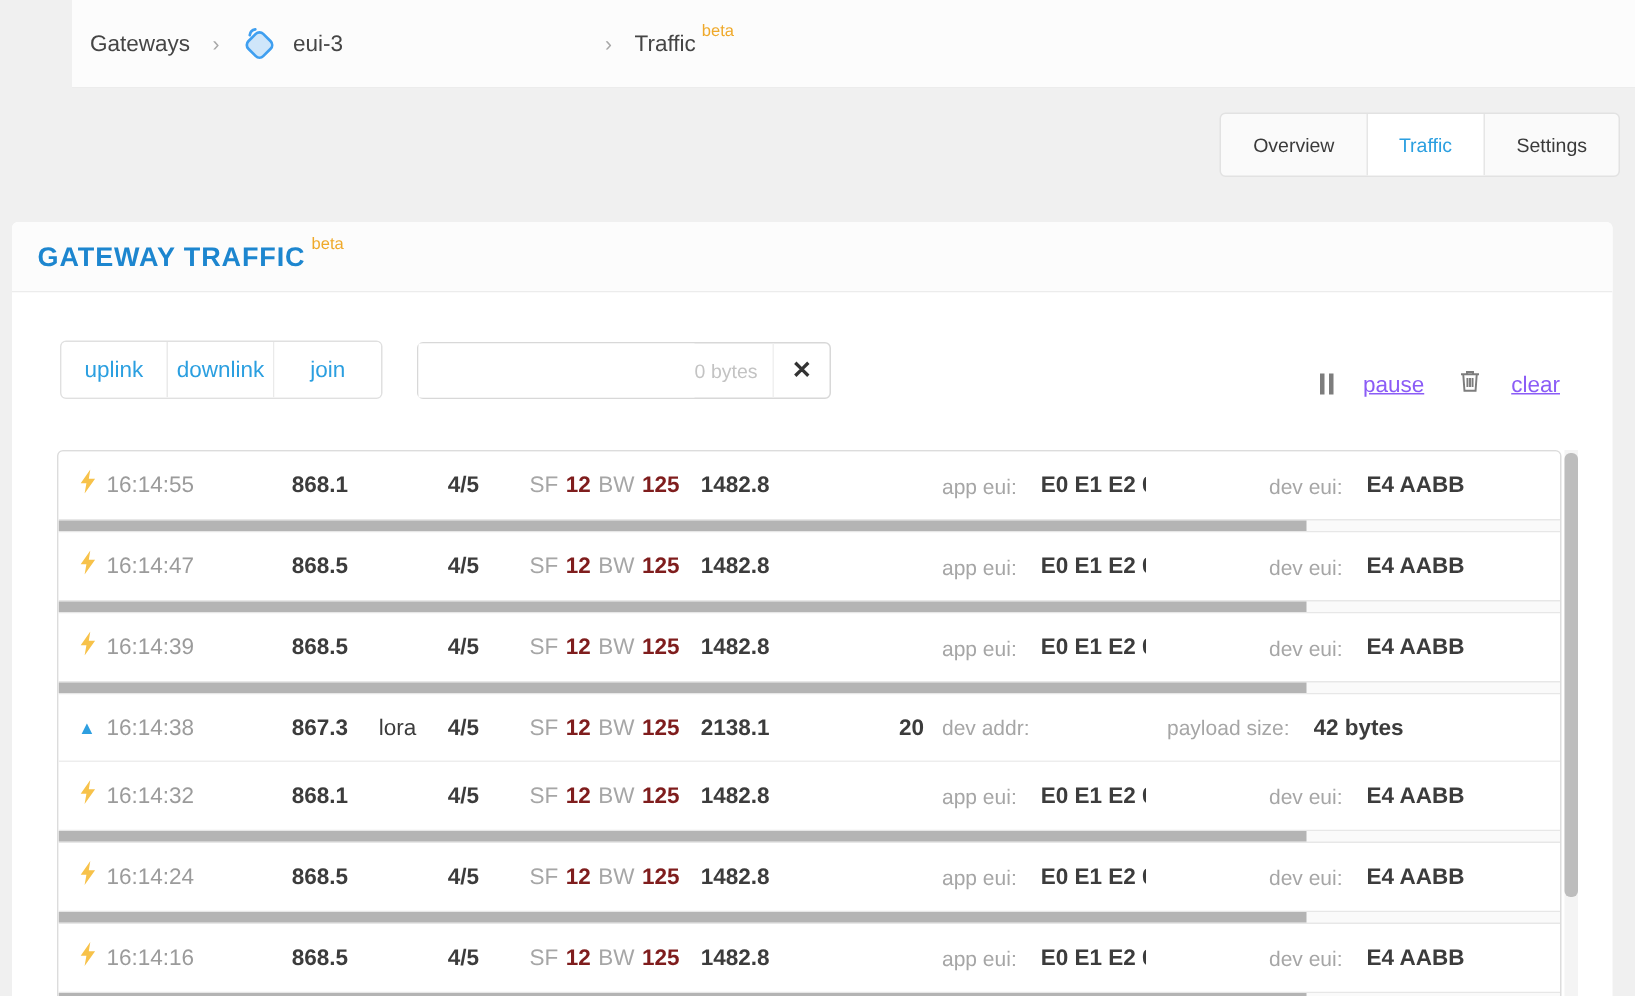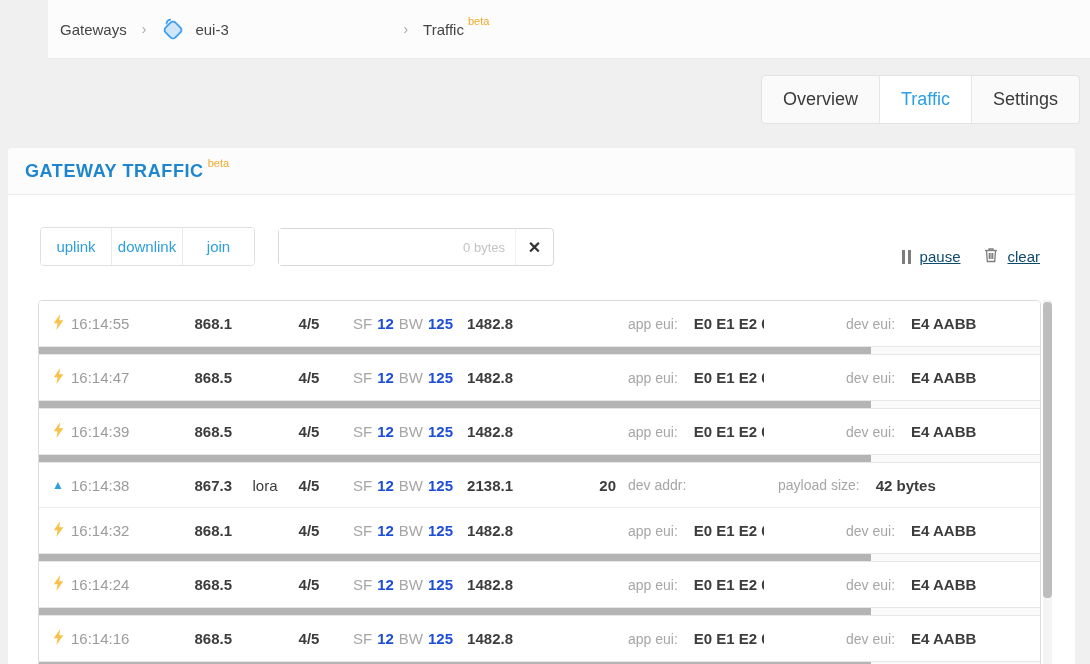--- a/index.html
+++ b/index.html
@@ -14,21 +14,21 @@
   .gw-crumb { display:flex; align-items:center; cursor:pointer; }
   .gw-icon { margin-right:9px; display:inline-flex; }
   .gw-id { font-size:15px; color:#454545; width:33px; overflow:hidden; white-space:nowrap; display:inline-block; }
   .crumb-spacer { width:160px; }
   .beta-sup { color:#efa92a; font-size:11px; position:relative; top:-8px; margin-left:4px; }
 
   
   .tabs-band { height:89px; position:relative; background:#f0f0f0; }
   .tab-group { position:absolute; top:16px; right:10px; display:flex;
                border:1px solid #e2e2e2; border-radius:4px; overflow:hidden; background:#fafafa; }
-  .tab { padding:13px 21px; font-size:18px; color:#3a3a3a; cursor:pointer; border-right:1px solid #e6e6e6; }
+  .tab { padding:13px 21px; font-size:13px; color:#3a3a3a; cursor:pointer; border-right:1px solid #e6e6e6; }
   .tab:last-child { border-right:none; }
   .tab.active { background:#ffffff; color:#2b9fe0; }
 
   
   .card { position:absolute; left:8px; top:148px; width:1067px; height:516px;
           background:#ffffff; border-radius:4px 4px 0 0; }
   .card-header { height:47px; background:#fcfcfc; border-bottom:1px solid #ececec;
                  display:flex; align-items:center; padding-left:17px; border-radius:4px 4px 0 0; }
   .card-title { color:#1d86cf; font-weight:bold; font-size:18px; letter-spacing:0.6px; }
 
@@ -41,21 +41,21 @@
                 font-family:"Liberation Sans", sans-serif; }
   .filter-btn:last-child { border-right:none; }
   .search-box { margin-left:23px; width:276px; height:38px; border:1px solid #d8d8d8; border-radius:4px;
                 display:flex; align-items:center; background:#fff; }
   .search-input { flex:1; border:none; outline:none; height:100%; font-size:14px; padding-left:10px;
                   font-family:"Liberation Sans", sans-serif; min-width:0; }
   .search-hint { color:#c3c3c3; font-size:13px; padding-right:10px; white-space:nowrap; }
   .search-clear { width:38px; height:100%; display:flex; align-items:center; justify-content:center;
                   font-size:16px; font-weight:bold; color:#333; cursor:pointer; border-left:1px solid #f0f0f0; }
   .actions { margin-left:auto; display:flex; align-items:center; gap:24px; }
-  .action-link { display:flex; align-items:center; gap:9px; color:#0c4a6e; font-size:15px; cursor:pointer; }
+  .action-link { display:flex; align-items:center; gap:20px; color:#8b5cf6; font-size:15px; cursor:pointer; }
   .action-label { text-decoration:underline; }
   .pause-icon { display:inline-flex; gap:3px; }
   .pause-icon i { width:3px; height:14px; background:#7d7d7d; display:block; }
 
   
   .thead { position:absolute; left:38px; top:138px; height:16px; width:1003px;
            color:#9c9c9c; font-size:14px; }
   .thead span { position:absolute; top:0; white-space:nowrap; }
   .th0{left:32px} .th1{left:127px} .th2{left:211px} .th3{left:262px}
   .th4{left:350px} .th5{left:411px} .th6{left:561px}
@@ -66,21 +66,21 @@
   .row { position:relative; height:45px; background:#fff; cursor:pointer; }
   .rowwrap.row-uplink .row { border-bottom:1px solid #ededed; }
   .row span.cell { position:absolute; top:0; height:100%; display:flex; align-items:center; white-space:nowrap; }
   .c-icon { left:8px;  width:22px; justify-content:center; }
   .c-time { left:32px; color:#9b9b9b; font-size:15px; }
   .c-freq { left:100px; width:93px; justify-content:flex-end; font-weight:bold; font-size:15px; }
   .c-mod  { left:204px; width:44px; justify-content:center; font-size:15px; }
   .c-cr   { left:250px; width:40px; justify-content:center; font-weight:bold; font-size:15px; }
   .c-dr   { left:314px; gap:5px; font-size:15px; }
   .c-dr .dim { color:#a6a6a6; font-weight:normal; }
-  .c-dr b { font-weight:bold; color:#1d4ed8; }
+  .c-dr b { font-weight:bold; color:#7f1d1d; }
   .c-air  { left:390px; width:84px; justify-content:flex-end; font-weight:bold; font-size:15px; }
   .c-cnt  { left:520px; width:57px; justify-content:flex-end; font-weight:bold; font-size:15px; }
   .fgroup { gap:16px; }
   .f1 { left:589px; }
   .f2 { left:807px; }
   .rowwrap.row-uplink .f2 { left:739px; }
   .flabel { color:#a6a6a6; font-size:14px; }
   .fval { font-weight:bold; font-size:15px; color:#3c3c3c; overflow:hidden; }
   .rowwrap.row-join .f1 .fval { width:70px; }
   .rowwrap.row-join .f2 .fval { width:66px; }

